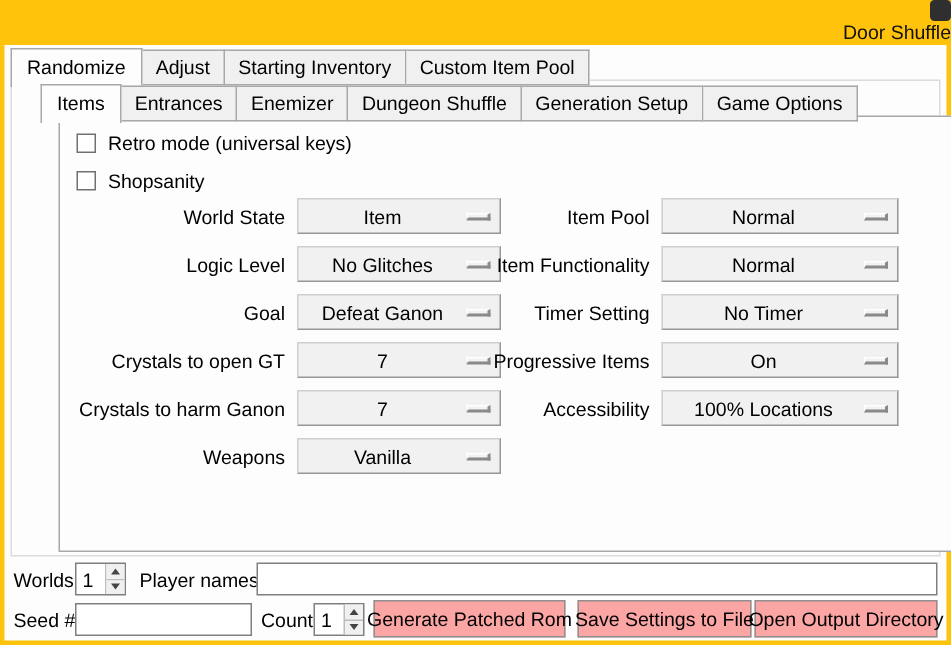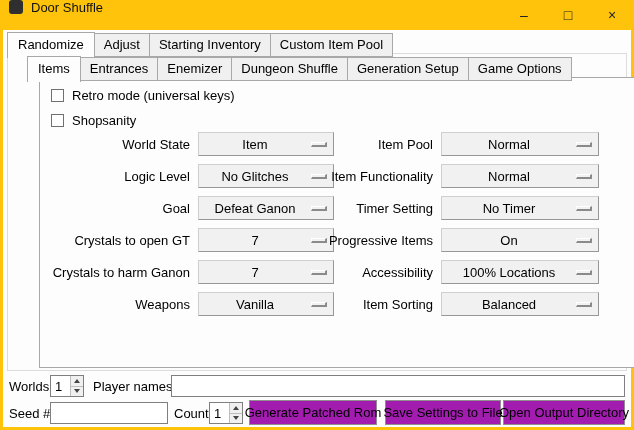--- a/index.html
+++ b/index.html
@@ -1,18 +1,18 @@
 <!DOCTYPE html>
 <html><head>
 <meta charset="utf-8">
 <style>
   *{box-sizing:border-box;margin:0;padding:0;font-family:"Liberation Sans",sans-serif;}
   html,body{width:634px;height:430px;background:#888;}
   .window{position:relative;width:634px;height:430px;background:#ffc30b;overflow:hidden;}
-  .titlebar{position:absolute;top:0;left:0;right:0;height:30px;display:flex;align-items:flex-start;background:#ffc30b;}
+  .titlebar{position:absolute;top:0;left:12px;right:0;height:30px;display:flex;align-items:flex-end;background:#ffc30b;flex-direction:column;}
   .app-icon{width:14px;height:14px;margin-left:9px;background:#2f2f2f;border-radius:3px;flex:0 0 auto;}
   .title{margin-left:8px;font-size:13px;color:#111;}
   .tb-group{margin-left:auto;display:flex;height:30px;}
   .tb-btn{width:44px;height:30px;display:flex;align-items:center;justify-content:center;font-size:14px;color:#222;cursor:default;}
   .content{position:absolute;left:3px;right:3px;top:30px;bottom:3px;background:#fdfdfd;}
 
   .tabs{position:absolute;display:flex;align-items:flex-end;z-index:3;}
   .tabs.outer{left:4px;top:2px;}
   .tabs.inner{left:24px;top:26px;}
   .tab{font-size:13px;color:#000;padding:3px 9px 4px;background:#f0f0f0;border:1px solid #a8a8a8;white-space:nowrap;}
@@ -44,21 +44,21 @@
   .blabel{position:absolute;font-size:13px;color:#000;height:22px;display:flex;align-items:center;}
   .entry{position:absolute;height:22px;background:#fff;border:1px solid #7f7f7f;font-size:13px;padding:0 3px;color:#000;}
   .spin{position:absolute;display:flex;height:22px;width:34px;background:#fff;border:1px solid #7f7f7f;}
   .spin-val{flex:1;font-size:13px;display:flex;align-items:center;padding-left:4px;color:#000;}
   .spin-btns{width:13px;display:flex;flex-direction:column;border-left:1px solid #bdbdbd;}
   .spin-up,.spin-down{flex:1;display:flex;align-items:center;justify-content:center;background:#f0f0f0;}
   .spin-up{border-bottom:1px solid #bdbdbd;}
   .spin-up::after{content:"";border-left:3px solid transparent;border-right:3px solid transparent;border-bottom:4px solid #444;}
   .spin-down::after{content:"";border-left:3px solid transparent;border-right:3px solid transparent;border-top:4px solid #444;}
 
-  .btn{position:absolute;height:25px;background:#a21caf;border:1px solid #8f8f8f;font-size:13px;color:#000;
+  .btn{position:absolute;height:25px;background:#fca5a5;border:1px solid #8f8f8f;font-size:13px;color:#000;
     display:flex;align-items:center;justify-content:center;padding:0 8px;cursor:default;white-space:nowrap;}
 </style>
 </head>
 <body>
 
 <div class="window" style="background: rgb(255, 195, 11);">
   <div class="titlebar" style="background: rgb(255, 195, 11);">
     <span class="app-icon"></span>
     <span class="title">Door Shuffle</span>
     <div class="tb-group">
@@ -167,27 +167,20 @@
         <span class="opt-label">Progressive Items</span>
         <button class="dropdown">
           <span class="dd-val">On</span>
           <span class="dd-ind"></span>
         </button>
       </div>
       <div class="opt right r5o">
         <span class="opt-label">Accessibility</span>
         <button class="dropdown">
           <span class="dd-val">100% Locations</span>
-          <span class="dd-ind"></span>
-        </button>
-      </div>
-      <div class="opt right r6o">
-        <span class="opt-label">Item Sorting</span>
-        <button class="dropdown">
-          <span class="dd-val">Balanced</span>
           <span class="dd-ind"></span>
         </button>
       </div>
     </div>
 
     <span class="blabel" style="left:6px;top:345px;">Worlds</span>
     <span class="spin" style="left:47px;top:345px;">
       <span class="spin-val">1</span>
       <span class="spin-btns">
         <span class="spin-up"></span>

